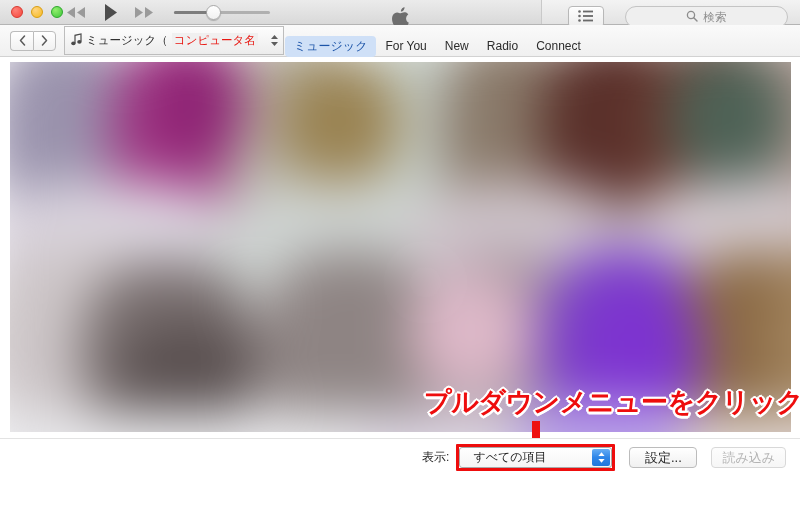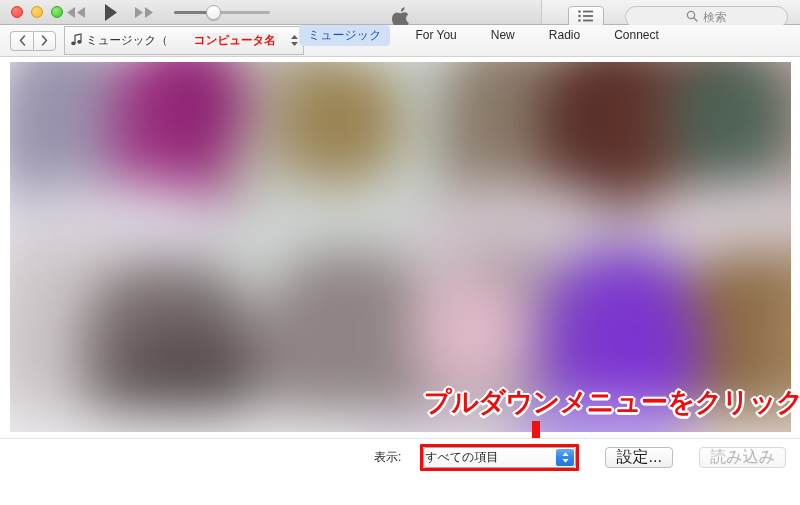--- a/index.html
+++ b/index.html
@@ -214,44 +214,42 @@
   }
   .lib-note { display: block; }
   .lib-label {
     font-size: 11.5px;
     color: #2b2b2b;
     white-space: nowrap;
   }
   .lib-computer {
     font-size: 11.5px;
     color: #e8120c;
-    font-weight: bold;
+    font-weight: normal;
     background: #f0f0f0;
     padding: 0 2px;
     white-space: nowrap;
-    margin-left: 20px;
   }
   .lib-stepper {
     margin-left: auto;
     padding-left: 8px;
     display: flex;
     flex-direction: column;
     align-items: center;
     gap: 1px;
   }
 
   .tabs {
     position: absolute;
     left: 285px;
     top: 0;
     height: 32px;
     display: flex;
-    align-items: flex-start;
-    gap: 16px;
-    padding-left: 14px;
+    align-items: flex-end;
+    gap: 0;
   }
   .tab {
     font-size: 12px;
     color: #2c2c2c;
     padding: 3px 9px;
     border-radius: 4px;
     white-space: nowrap;
     line-height: 15px;
   }
   .tab.active {
@@ -310,21 +308,21 @@
   
   .bottombar {
     position: relative;
     height: 38px;
     background: #ffffff;
     border-top: 1px solid #e3e3e3;
     display: flex;
     align-items: center;
     justify-content: flex-end;
     padding-right: 14px;
-    gap: 12px;
+    gap: 0;
     box-sizing: border-box;
   }
   .show-label {
     font-size: 12px;
     color: #262626;
     margin-right: 7px;
   }
   .show-popup-hl {
     position: relative;
     border: 3px solid #ee0d0d;
@@ -333,21 +331,21 @@
     display: flex;
   }
   .show-popup {
     width: 153px;
     height: 21px;
     border: 1px solid #a9a9a9;
     border-radius: 3px;
     background: linear-gradient(to bottom, #ffffff, #f5f5f5);
     display: flex;
     align-items: center;
-    padding-left: 1px;
+    padding-left: 13px;
     box-sizing: border-box;
     position: relative;
   }
   .show-popup .val {
     font-size: 12px;
     color: #1c1c1c;
     white-space: nowrap;
   }
   .blue-stepper {
     position: absolute;
@@ -364,21 +362,21 @@
     gap: 2px;
   }
 
   .btn {
     margin-left: 14px;
     height: 21px;
     min-width: 68px;
     border: 1px solid #bcbcbc;
     border-radius: 4px;
     background: linear-gradient(to bottom, #ffffff, #f0f0f0);
-    font-size: 16px;
+    font-size: 13px;
     color: #1e1e1e;
     display: flex;
     align-items: center;
     justify-content: center;
     box-sizing: border-box;
     padding: 0 10px;
   }
   .btn.disabled {
     color: #b4b4b4;
     background: linear-gradient(to bottom, #fdfdfd, #f6f6f6);

